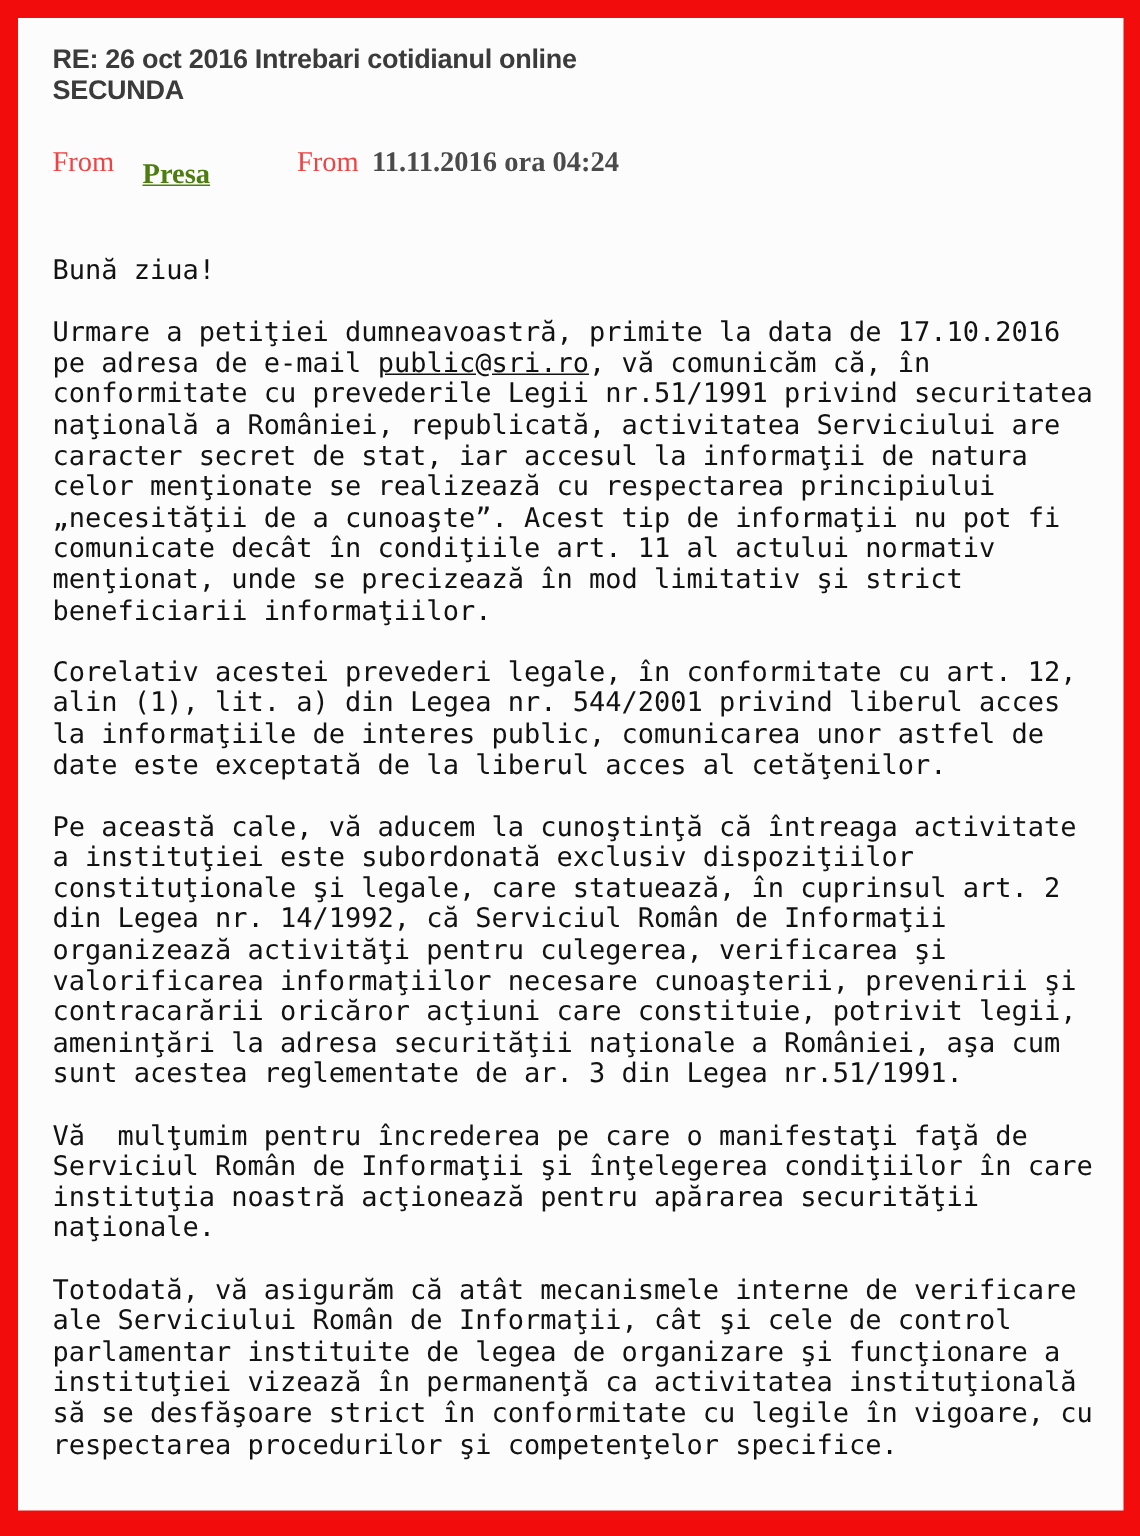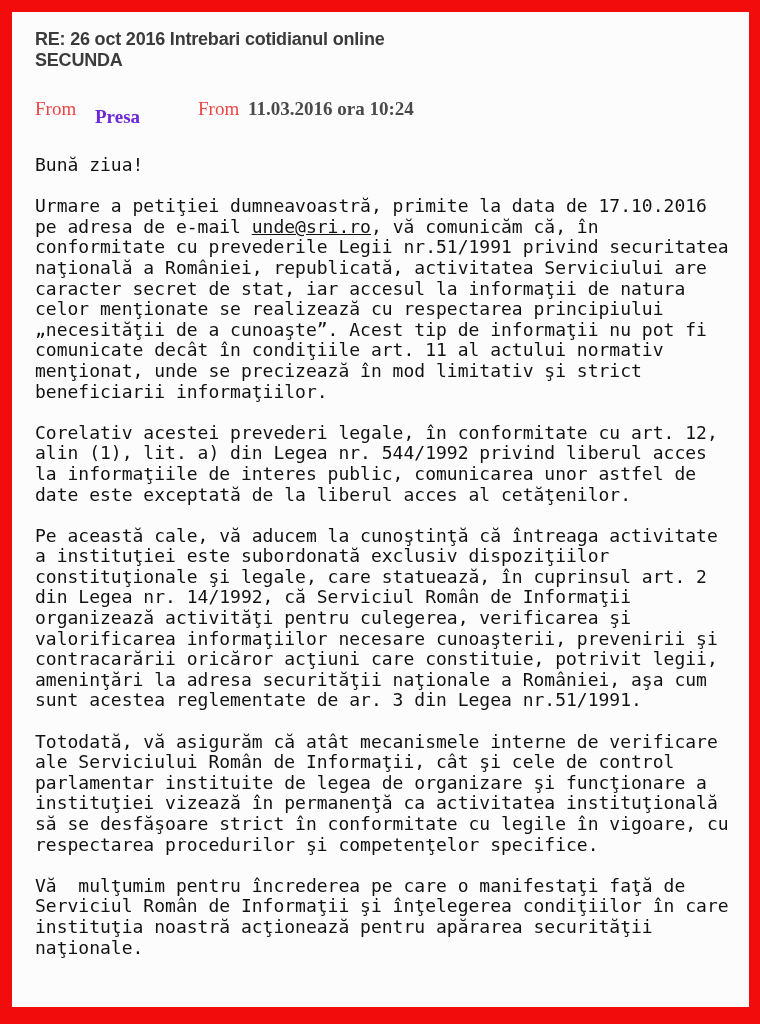--- a/index.html
+++ b/index.html
@@ -34,34 +34,35 @@
   .meta .label {
     display: inline-block;
     color: #ef4444;
     vertical-align: top;
   }
   .from-label { width: 60px; }
   .from-value {
     display: inline-block;
     width: 103px;
     font-weight: bold;
-    color: #6d28d9;
+    color: #4d7c0f;
+    text-decoration: underline;
     position: relative;
     top: 8px;
     vertical-align: top;
     cursor: pointer;
   }
   .date-label { width: 50px; }
   .date-value {
     display: inline-block;
     font-weight: bold;
     color: #4a4a4a;
     vertical-align: top;
   }
-  .content { margin-top: 25px; }
+  .content { margin-top: 41px; }
   .para {
     font-family: "DejaVu Sans Mono", monospace;
     font-size: 18px;
     line-height: 20.6px;
     white-space: pre;
     color: #121212;
     margin-bottom: 20.6px;
   }
   .body-email {
     text-decoration: underline;
@@ -78,64 +79,64 @@
 </style>
 </head>
 <body>
 
 <div class="page">
 
   <div class="subject">RE: 26 oct 2016 Intrebari cotidianul online
 SECUNDA</div>
 
   <div class="meta">
-    <span class="label from-label">From</span><span class="from-value">Presa</span><span class="label date-label">From</span><span class="date-value">11.03.2016 ora 10:24</span>
+    <span class="label from-label">From</span><span class="from-value">Presa</span><span class="label date-label">From</span><span class="date-value">11.11.2016 ora 04:24</span>
   </div>
 
   <div class="content">
 
     <div class="para">Bună ziua!</div>
 
     <div class="para"><span>Urmare a petiţiei dumneavoastră, primite la data de 17.10.2016
-pe adresa de e-mail </span><span class="body-email">unde@sri.ro</span><span>, vă comunicăm că, în
+pe adresa de e-mail </span><span class="body-email">public@sri.ro</span><span>, vă comunicăm că, în
 conformitate cu prevederile Legii nr.51/1991 privind securitatea
 naţională a României, republicată, activitatea Serviciului are
 caracter secret de stat, iar accesul la informaţii de natura
 celor menţionate se realizează cu respectarea principiului
 „necesităţii de a cunoaşte”. Acest tip de informaţii nu pot fi
 comunicate decât în condiţiile art. 11 al actului normativ
 menţionat, unde se precizează în mod limitativ şi strict
 beneficiarii informaţiilor.</span></div>
 
     <div class="para">Corelativ acestei prevederi legale, în conformitate cu art. 12,
-alin (1), lit. a) din Legea nr. 544/1992 privind liberul acces
+alin (1), lit. a) din Legea nr. 544/2001 privind liberul acces
 la informaţiile de interes public, comunicarea unor astfel de
 date este exceptată de la liberul acces al cetăţenilor.</div>
 
     <div class="para">Pe această cale, vă aducem la cunoştinţă că întreaga activitate
 a instituţiei este subordonată exclusiv dispoziţiilor
 constituţionale şi legale, care statuează, în cuprinsul art. 2
 din Legea nr. 14/1992, că Serviciul Român de Informaţii
 organizează activităţi pentru culegerea, verificarea şi
 valorificarea informaţiilor necesare cunoaşterii, prevenirii şi
 contracarării oricăror acţiuni care constituie, potrivit legii,
 ameninţări la adresa securităţii naţionale a României, aşa cum
 sunt acestea reglementate de ar. 3 din Legea nr.51/1991.</div>
 
+    <div class="para">Vă  mulţumim pentru încrederea pe care o manifestaţi faţă de
+Serviciul Român de Informaţii şi înţelegerea condiţiilor în care
+instituţia noastră acţionează pentru apărarea securităţii
+naţionale.</div>
+
     <div class="para">Totodată, vă asigurăm că atât mecanismele interne de verificare
 ale Serviciului Român de Informaţii, cât şi cele de control
 parlamentar instituite de legea de organizare şi funcţionare a
 instituţiei vizează în permanenţă ca activitatea instituţională
 să se desfăşoare strict în conformitate cu legile în vigoare, cu
 respectarea procedurilor şi competenţelor specifice.</div>
-
-    <div class="para">Vă  mulţumim pentru încrederea pe care o manifestaţi faţă de
-Serviciul Român de Informaţii şi înţelegerea condiţiilor în care
-instituţia noastră acţionează pentru apărarea securităţii
-naţionale.</div>
 
   </div>
 
   <div class="footer">
     
     
   </div>
 
 </div>
 

